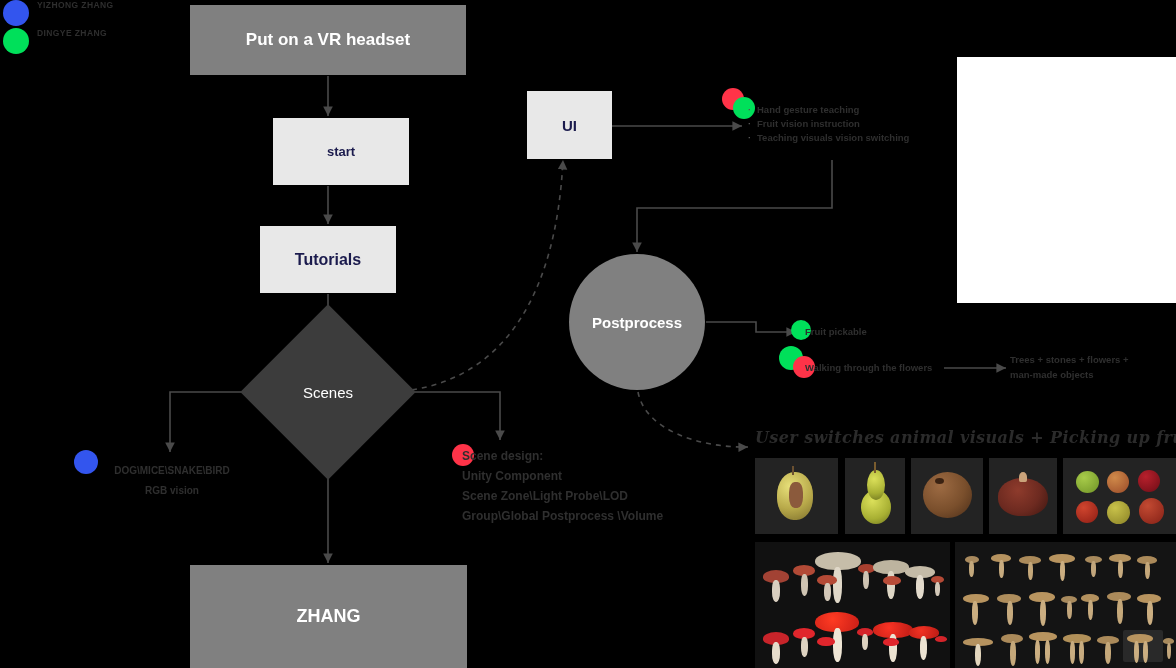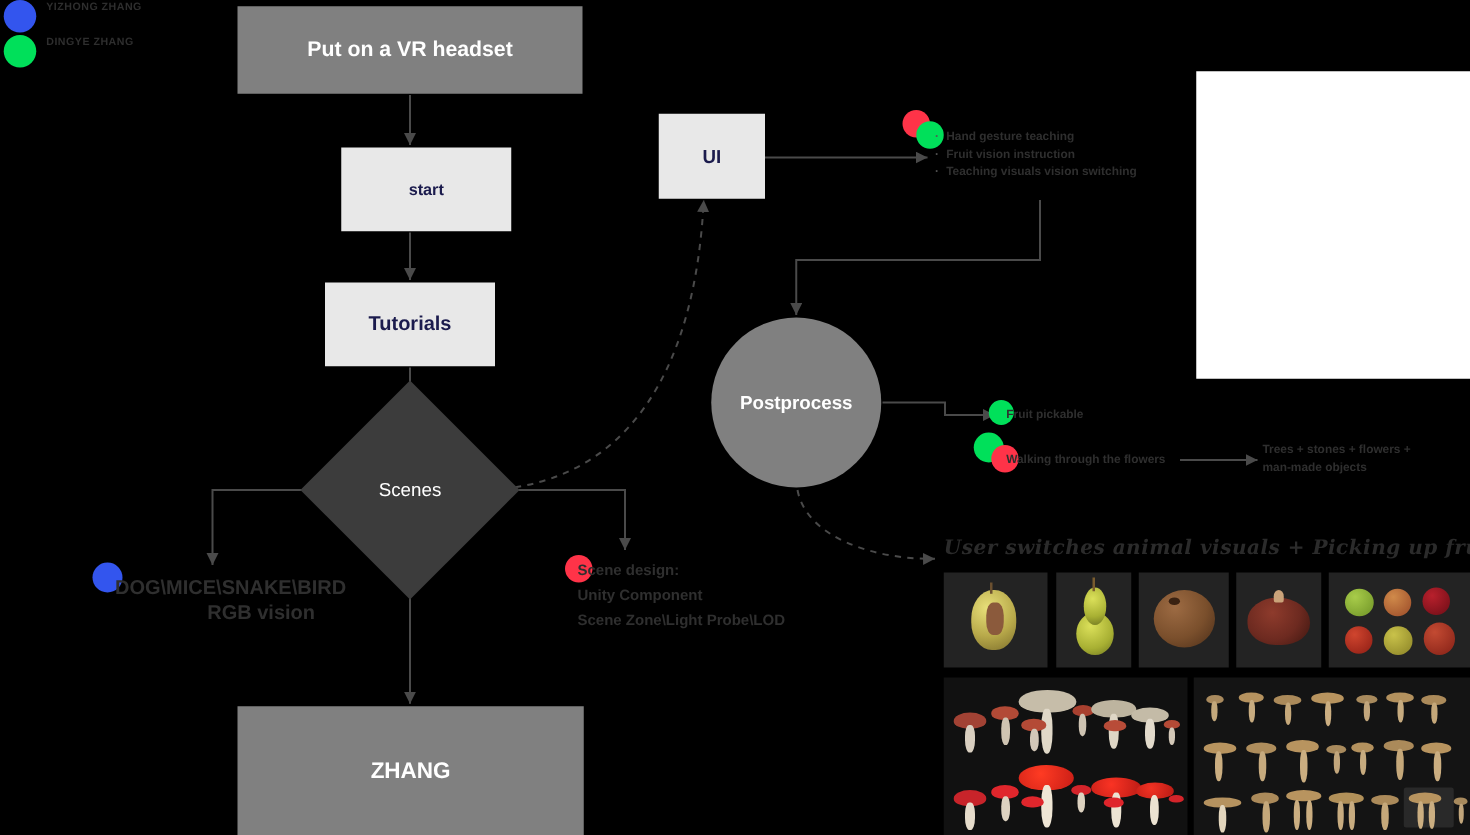--- a/index.html
+++ b/index.html
@@ -55,21 +55,21 @@
   #wires{position:absolute;left:0;top:0;width:1176px;height:668px;pointer-events:none;}
 
   
   .anno{position:absolute;font-size:9.5px;font-weight:bold;color:#2f2f2f;line-height:14px;white-space:nowrap;}
   .anno .bullet{display:inline-block;width:9px;color:#555;}
 
   #ui-notes{left:748px;top:103px;}
   #note-fruit{left:805px;top:325px;}
   #note-walk{left:805px;top:361px;}
   #note-trees{left:1010px;top:352px;line-height:15px;}
-  #note-animals{left:92px;top:461px;font-size:16px;line-height:20px;text-align:right;width:160px;white-space:normal;}
+  #note-animals{left:92px;top:461px;font-size:10px;line-height:20px;text-align:center;width:160px;white-space:normal;}
   #note-scene{left:462px;top:446px;font-size:12px;line-height:20px;white-space:normal;width:270px;}
 
   
   .marker{position:absolute;}
   .marker i{position:absolute;display:block;border-radius:50%;}
 
   
   #script-note{
     left:755px;top:428px;font-family:"DejaVu Serif", serif;
     font-style:italic;font-weight:bold;font-size:16px;color:#2b2b2b;
@@ -205,20 +205,21 @@
   <div>RGB vision</div>
 </div>
 
 <div class="marker" style="left:452px;top:444px;width:26px;height:24px;">
   <i style="left:0;top:0;width:22px;height:22px;background:#ff3348;"></i>
 </div>
 <div id="note-scene" class="anno">
   <div>Scene design:</div>
   <div>Unity Component</div>
   <div>Scene Zone\Light Probe\LOD</div>
+  <div>Group\Global Postprocess \Volume</div>
 </div>
 
 <div id="script-note" class="abs">User switches animal visuals + Picking up fruit</div>
 
 <div id="white-panel" class="abs"></div>
 
 <div id="fr1" class="thumb">
   <span class="blob" style="left:22px;top:14px;width:36px;height:48px;background:radial-gradient(circle at 36% 30%,#e8e07a,#b8a94a 55%,#7d6f2c);border-radius:48% 48% 46% 46%;"></span>
   <span class="blob" style="left:34px;top:24px;width:14px;height:26px;background:#8b5a3c;border-radius:40%;"></span>
   <span class="blob" style="left:37px;top:8px;width:2px;height:9px;background:#6b5030;border-radius:0;"></span>

